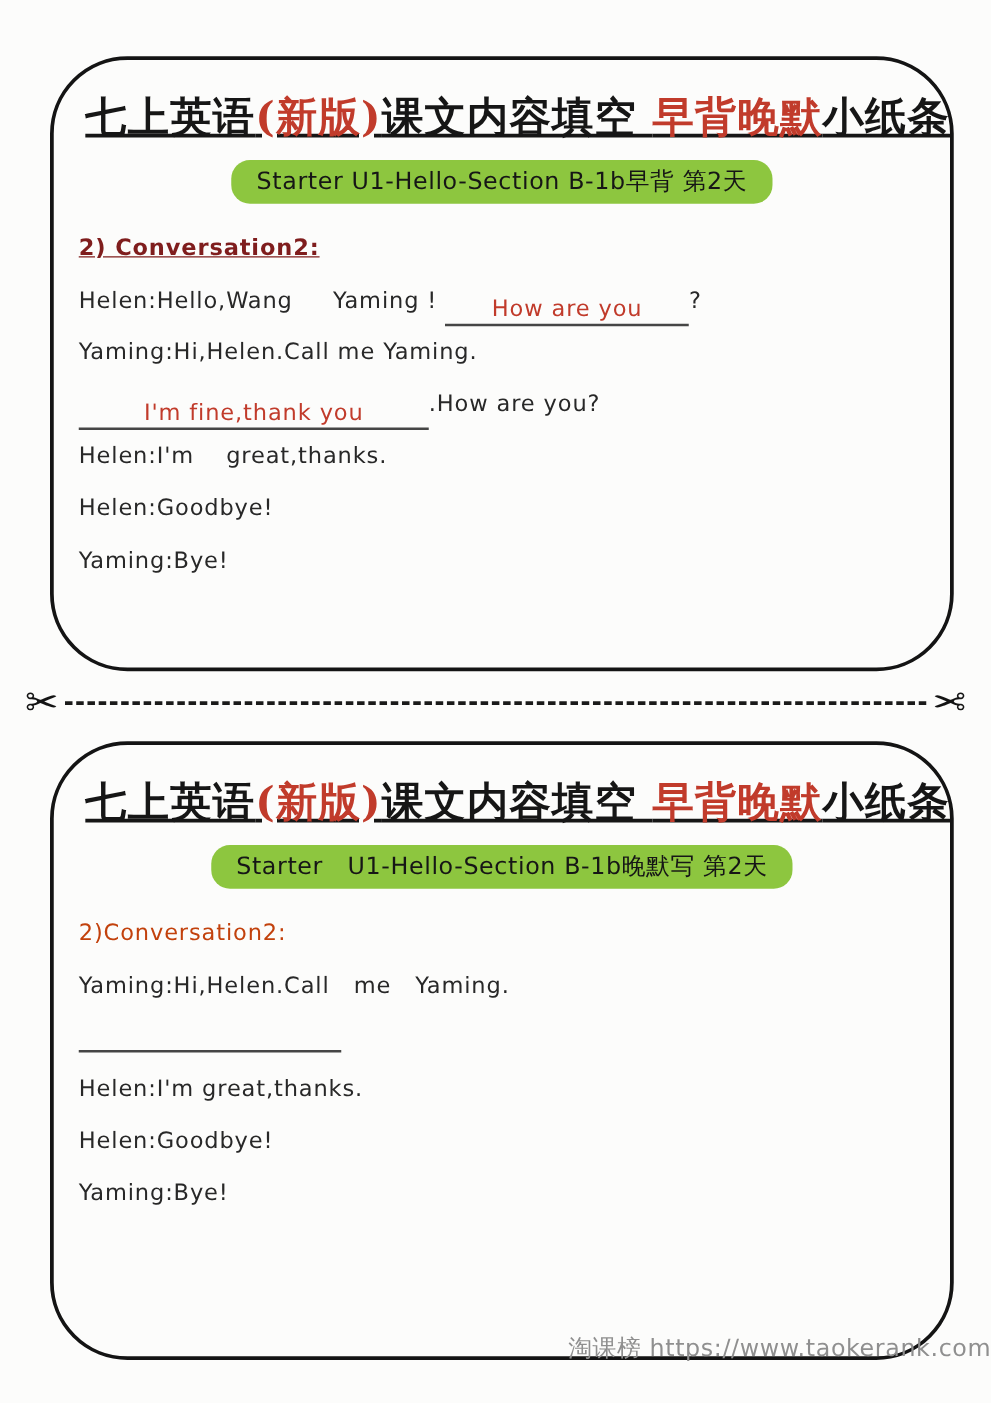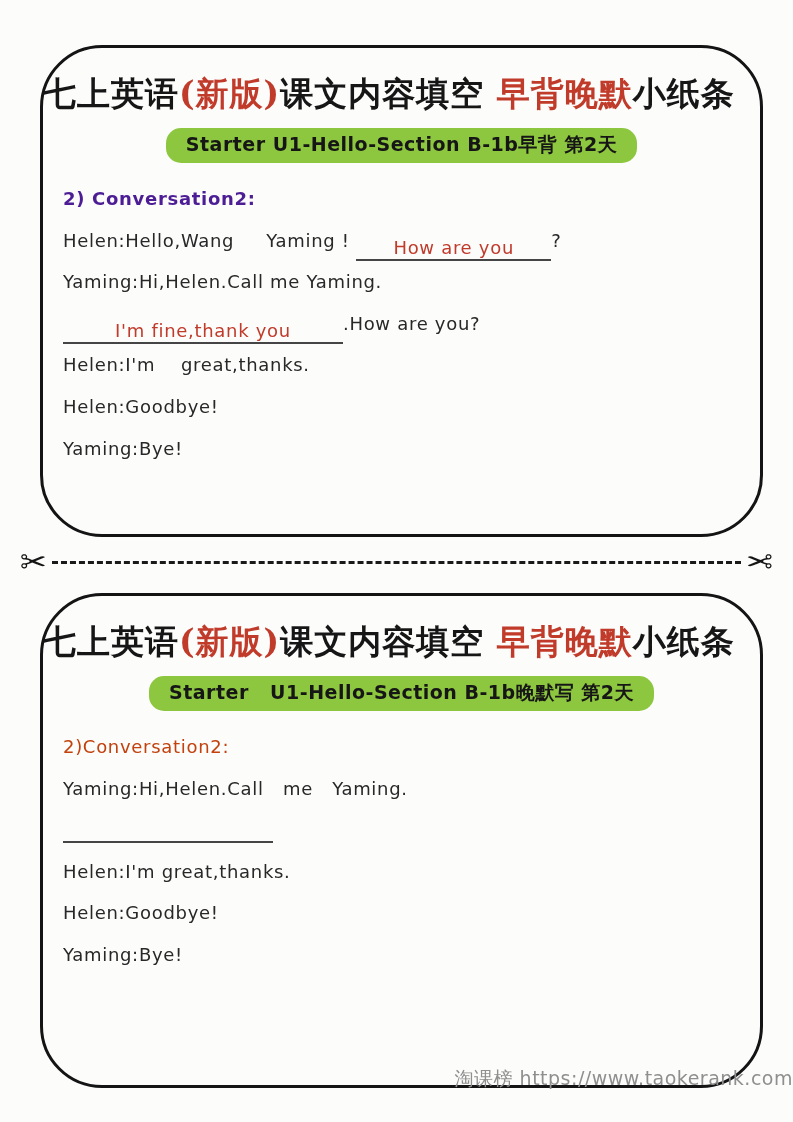--- a/index.html
+++ b/index.html
@@ -16,56 +16,57 @@
     left:40px;
     width:723px;
     border:3.5px solid #141414;
     border-radius:62px;
     background:transparent;
   }
   .card.morning { top:45px;  height:492px; }
   .card.evening { top:593px; height:495px; }
 
   .title {
-    text-align:left;
+    text-align:right;
     margin-top:24px;
     font-family:"DejaVu Serif", serif;
     font-weight:bold;
     font-size:33px;
     letter-spacing:1px;
     color:#161616;
     white-space:pre;
+    text-decoration:underline;
   }
   .title .red { color:#c13b2b; }
 
   .banner-row { text-align:center; margin-top:11px; }
   .banner {
     display:inline-block;
     background:#8dc63f;
     color:#161616;
     font-size:19px;
-    font-weight:bold;
+    font-weight:normal;
     padding:4px 20px 5px 20px;
     letter-spacing:0.5px;
     white-space:pre;
     font-family:"DejaVu Sans", sans-serif;
     border-radius:15px;
   }
 
   .dialog {
     margin:15px 0 0 20px;
     font-size:18px;
     letter-spacing:0.7px;
   }
   .line {
     line-height:41.6px;
     white-space:pre-wrap;
     color:#282828;
   }
-  .line.heading-red { color:#4c1d95; font-weight:bold; }
+  .line.heading-red { color:#7f1d1d; font-weight:bold;text-decoration:underline; }
   .line.heading-black { color:#c2410c; }
 
   .blank {
     display:inline-block;
     border-bottom:2px solid #454545;
     height:27px;
     vertical-align:-7px;
     text-align:center;
     line-height:27px;
   }

